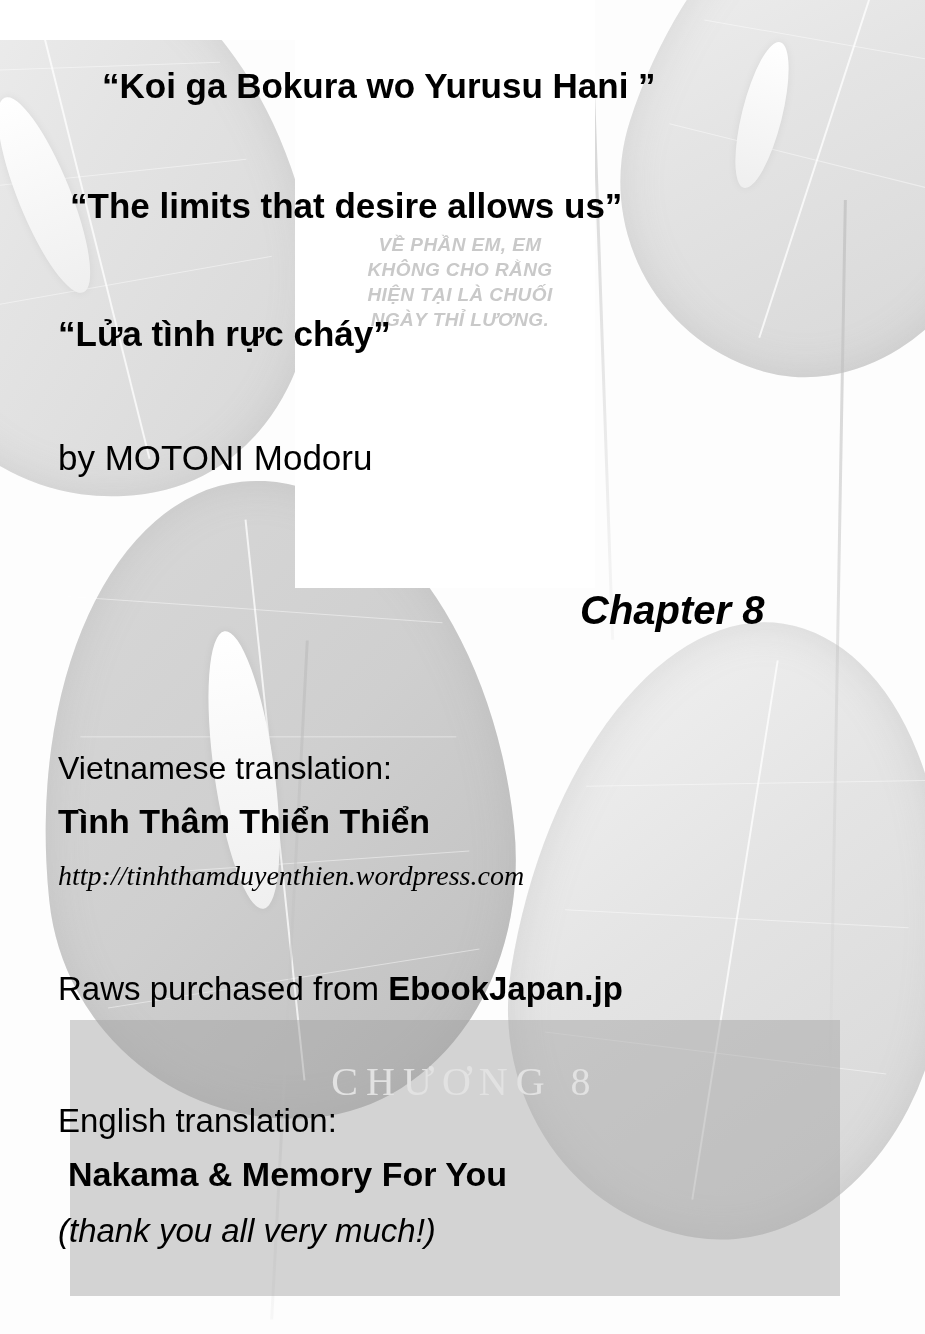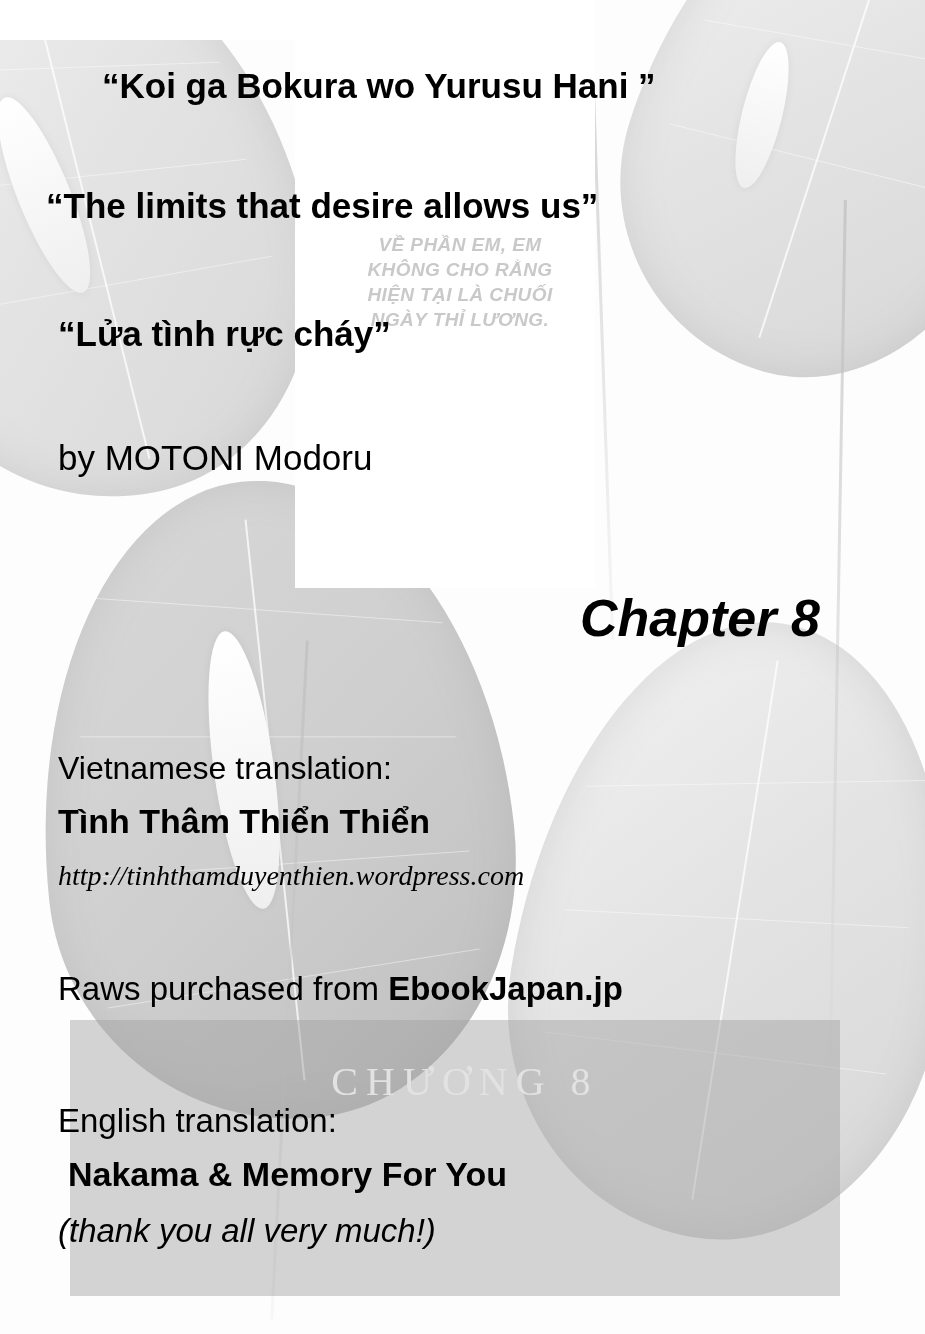--- a/index.html
+++ b/index.html
@@ -131,42 +131,42 @@
     white-space: nowrap;
   }
   .t-jp {
     left: 58px;
     top: 66px;
     font-size: 35px;
     font-weight: 700;
     margin-left: 44px;
   }
   .t-en {
-    left: 46px;
+    left: 70px;
     top: 186px;
     font-size: 35px;
     font-weight: 700;
     text-align: center;
   }
   .t-vi {
     left: 58px;
     top: 314px;
     font-size: 35px;
     font-weight: 700;
   }
   .t-author {
     left: 58px;
     top: 438px;
     font-size: 35px;
     font-weight: 400;
   }
   .t-chapter {
     left: 580px;
     top: 588px;
-    font-size: 52px;
+    font-size: 40px;
     font-weight: 700;
     font-style: italic;
   }
   .t-vn-label {
     left: 58px;
     top: 750px;
     font-size: 32px;
     font-weight: 400;
   }
   .t-vn-group {

